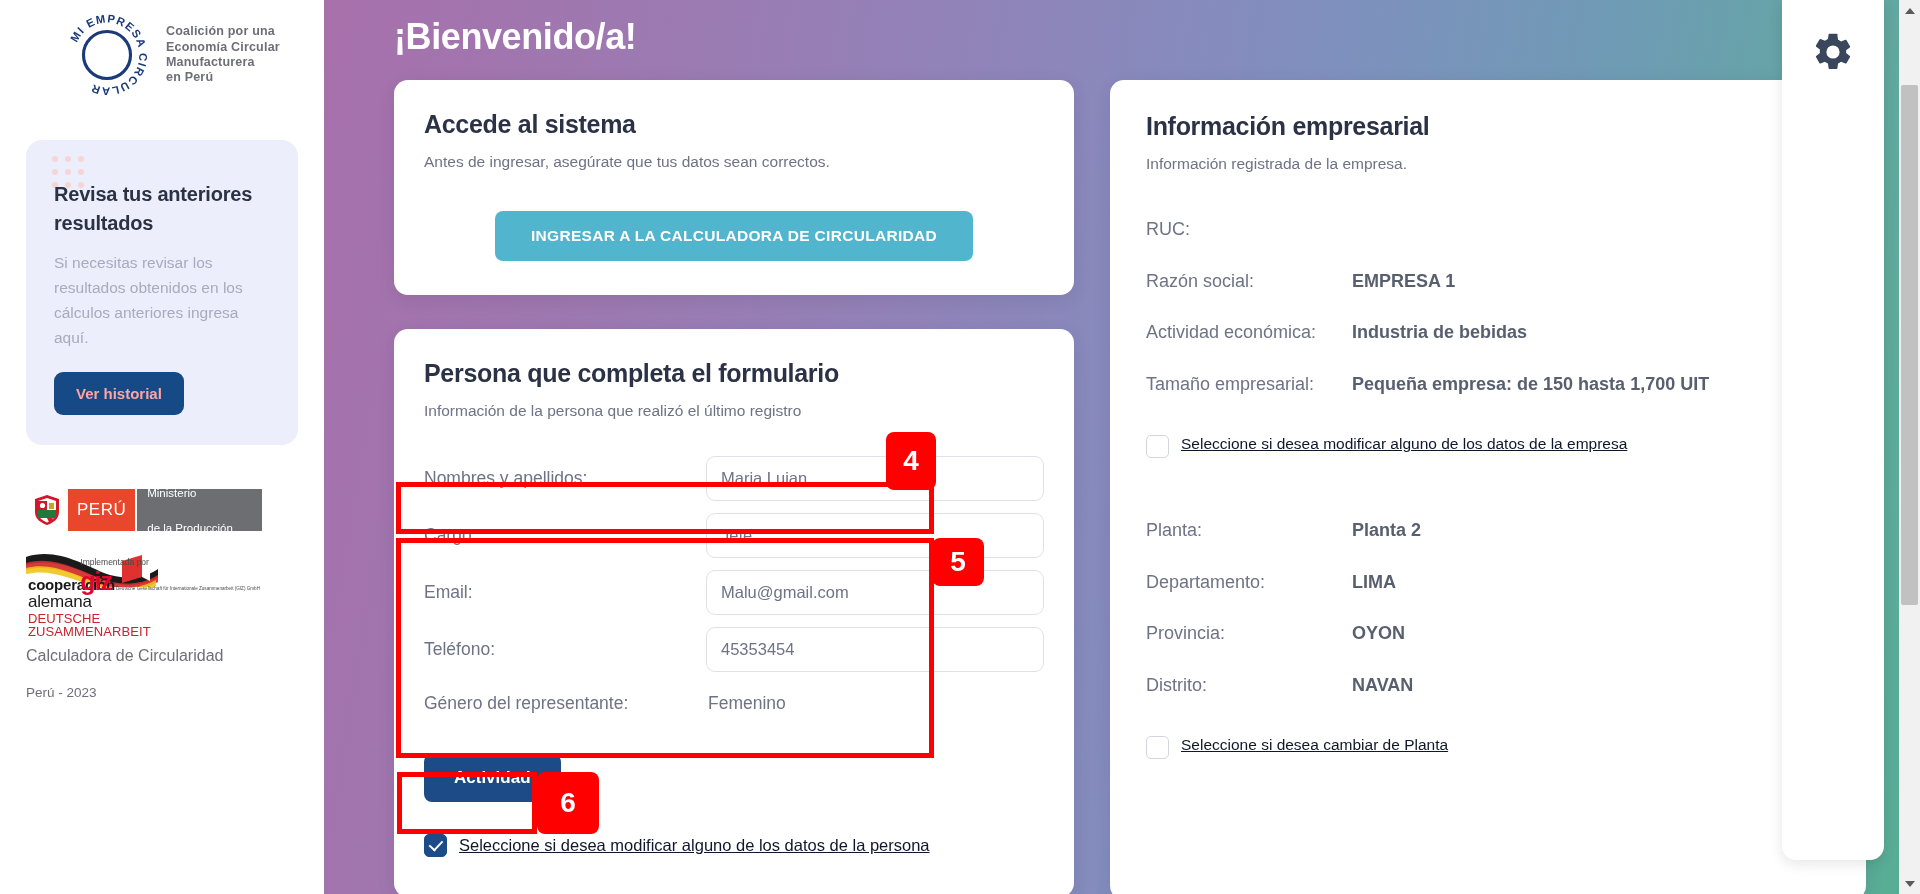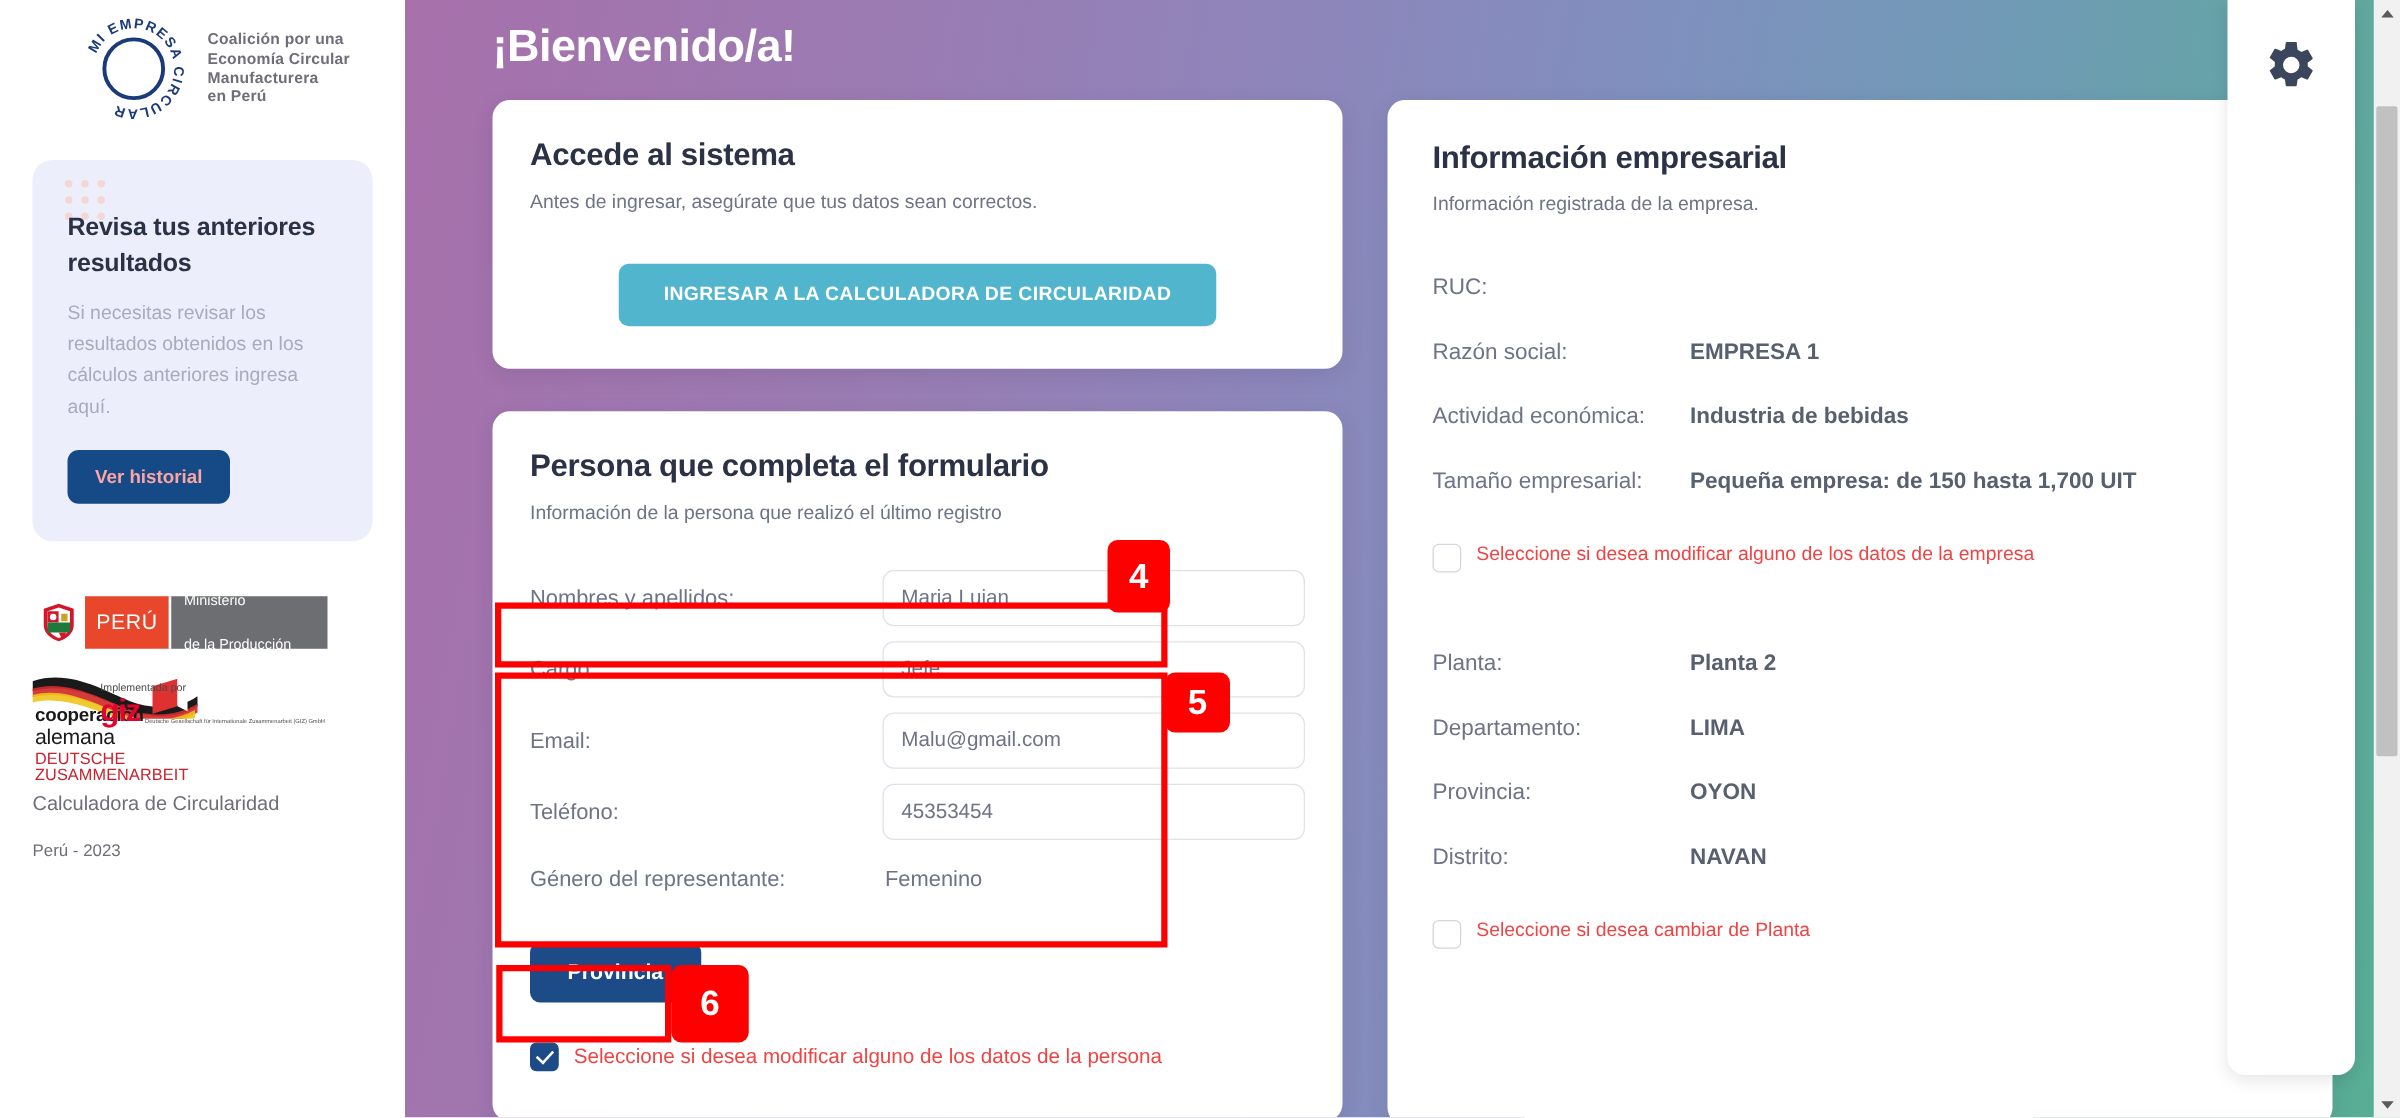--- a/index.html
+++ b/index.html
@@ -39,21 +39,21 @@
     flex: 0 0 auto;
   }
   .logo-tagline {
     font-size: 12.5px;
     font-weight: bold;
     color: #6e6e78;
     line-height: 1.23;
     letter-spacing: 0.2px;
   }
   .hist-card {
-    margin-top: 24px;
+    margin-top: 36px;
     background: #eceefb;
     border-radius: 16px;
     padding: 26px 28px 30px 28px;
     position: relative;
   }
   .dotgrid {
     position: absolute;
     left: 26px; top: 16px;
     display: grid;
     grid-template-columns: repeat(3, 13px);
@@ -246,21 +246,21 @@
   .cb.on {
     background: #1d4b87; border-color: #1d4b87;
     display: flex; align-items: center; justify-content: center;
   }
   .cb.on::after {
     content: "";
     width: 6px; height: 11px;
     border: solid #fff; border-width: 0 2.6px 2.6px 0;
     transform: rotate(43deg) translate(-1px,-1px);
   }
-  .checklbl { font-size: 16.5px; color: #ef4444; }
+  .checklbl { font-size: 16.5px; color: #0f172a; text-decoration: underline; }
 
   
   .card-info { padding: 32px 36px 40px 36px; min-height: 820px; }
   .irow { display: flex; align-items: flex-start; margin-top: 26px; }
   .irow .k { width: 206px; flex: 0 0 206px; font-size: 18px; color: #6e7385; line-height: 1.42; }
   .irow .v { flex: 1; font-size: 18px; font-weight: bold; color: #58606f; line-height: 1.42; }
   .irow.first { margin-top: 44px; }
   .info-check { display: flex; align-items: flex-start; gap: 12px; margin-top: 38px; }
   .info-check .checklbl { font-size: 15.5px; }
   .gap-sep { height: 34px; }
@@ -454,21 +454,21 @@
             <div class="frow">
               <div class="lbl">Teléfono:</div>
               <div class="inp">45353454</div>
             </div>
             <div class="frow plain">
               <div class="lbl">Género del representante:</div>
               <div class="plaintext">Femenino</div>
             </div>
           </div>
 
-          <button class="btn-modificar">Provincia</button>
+          <button class="btn-modificar">Actividad</button>
 
           <div class="checkrow">
             <span class="cb on"></span>
             <span class="checklbl">Seleccione si desea modificar alguno de los datos de la persona</span>
           </div>
         </div>
 
       </div>
 
       <div class="col-right">

